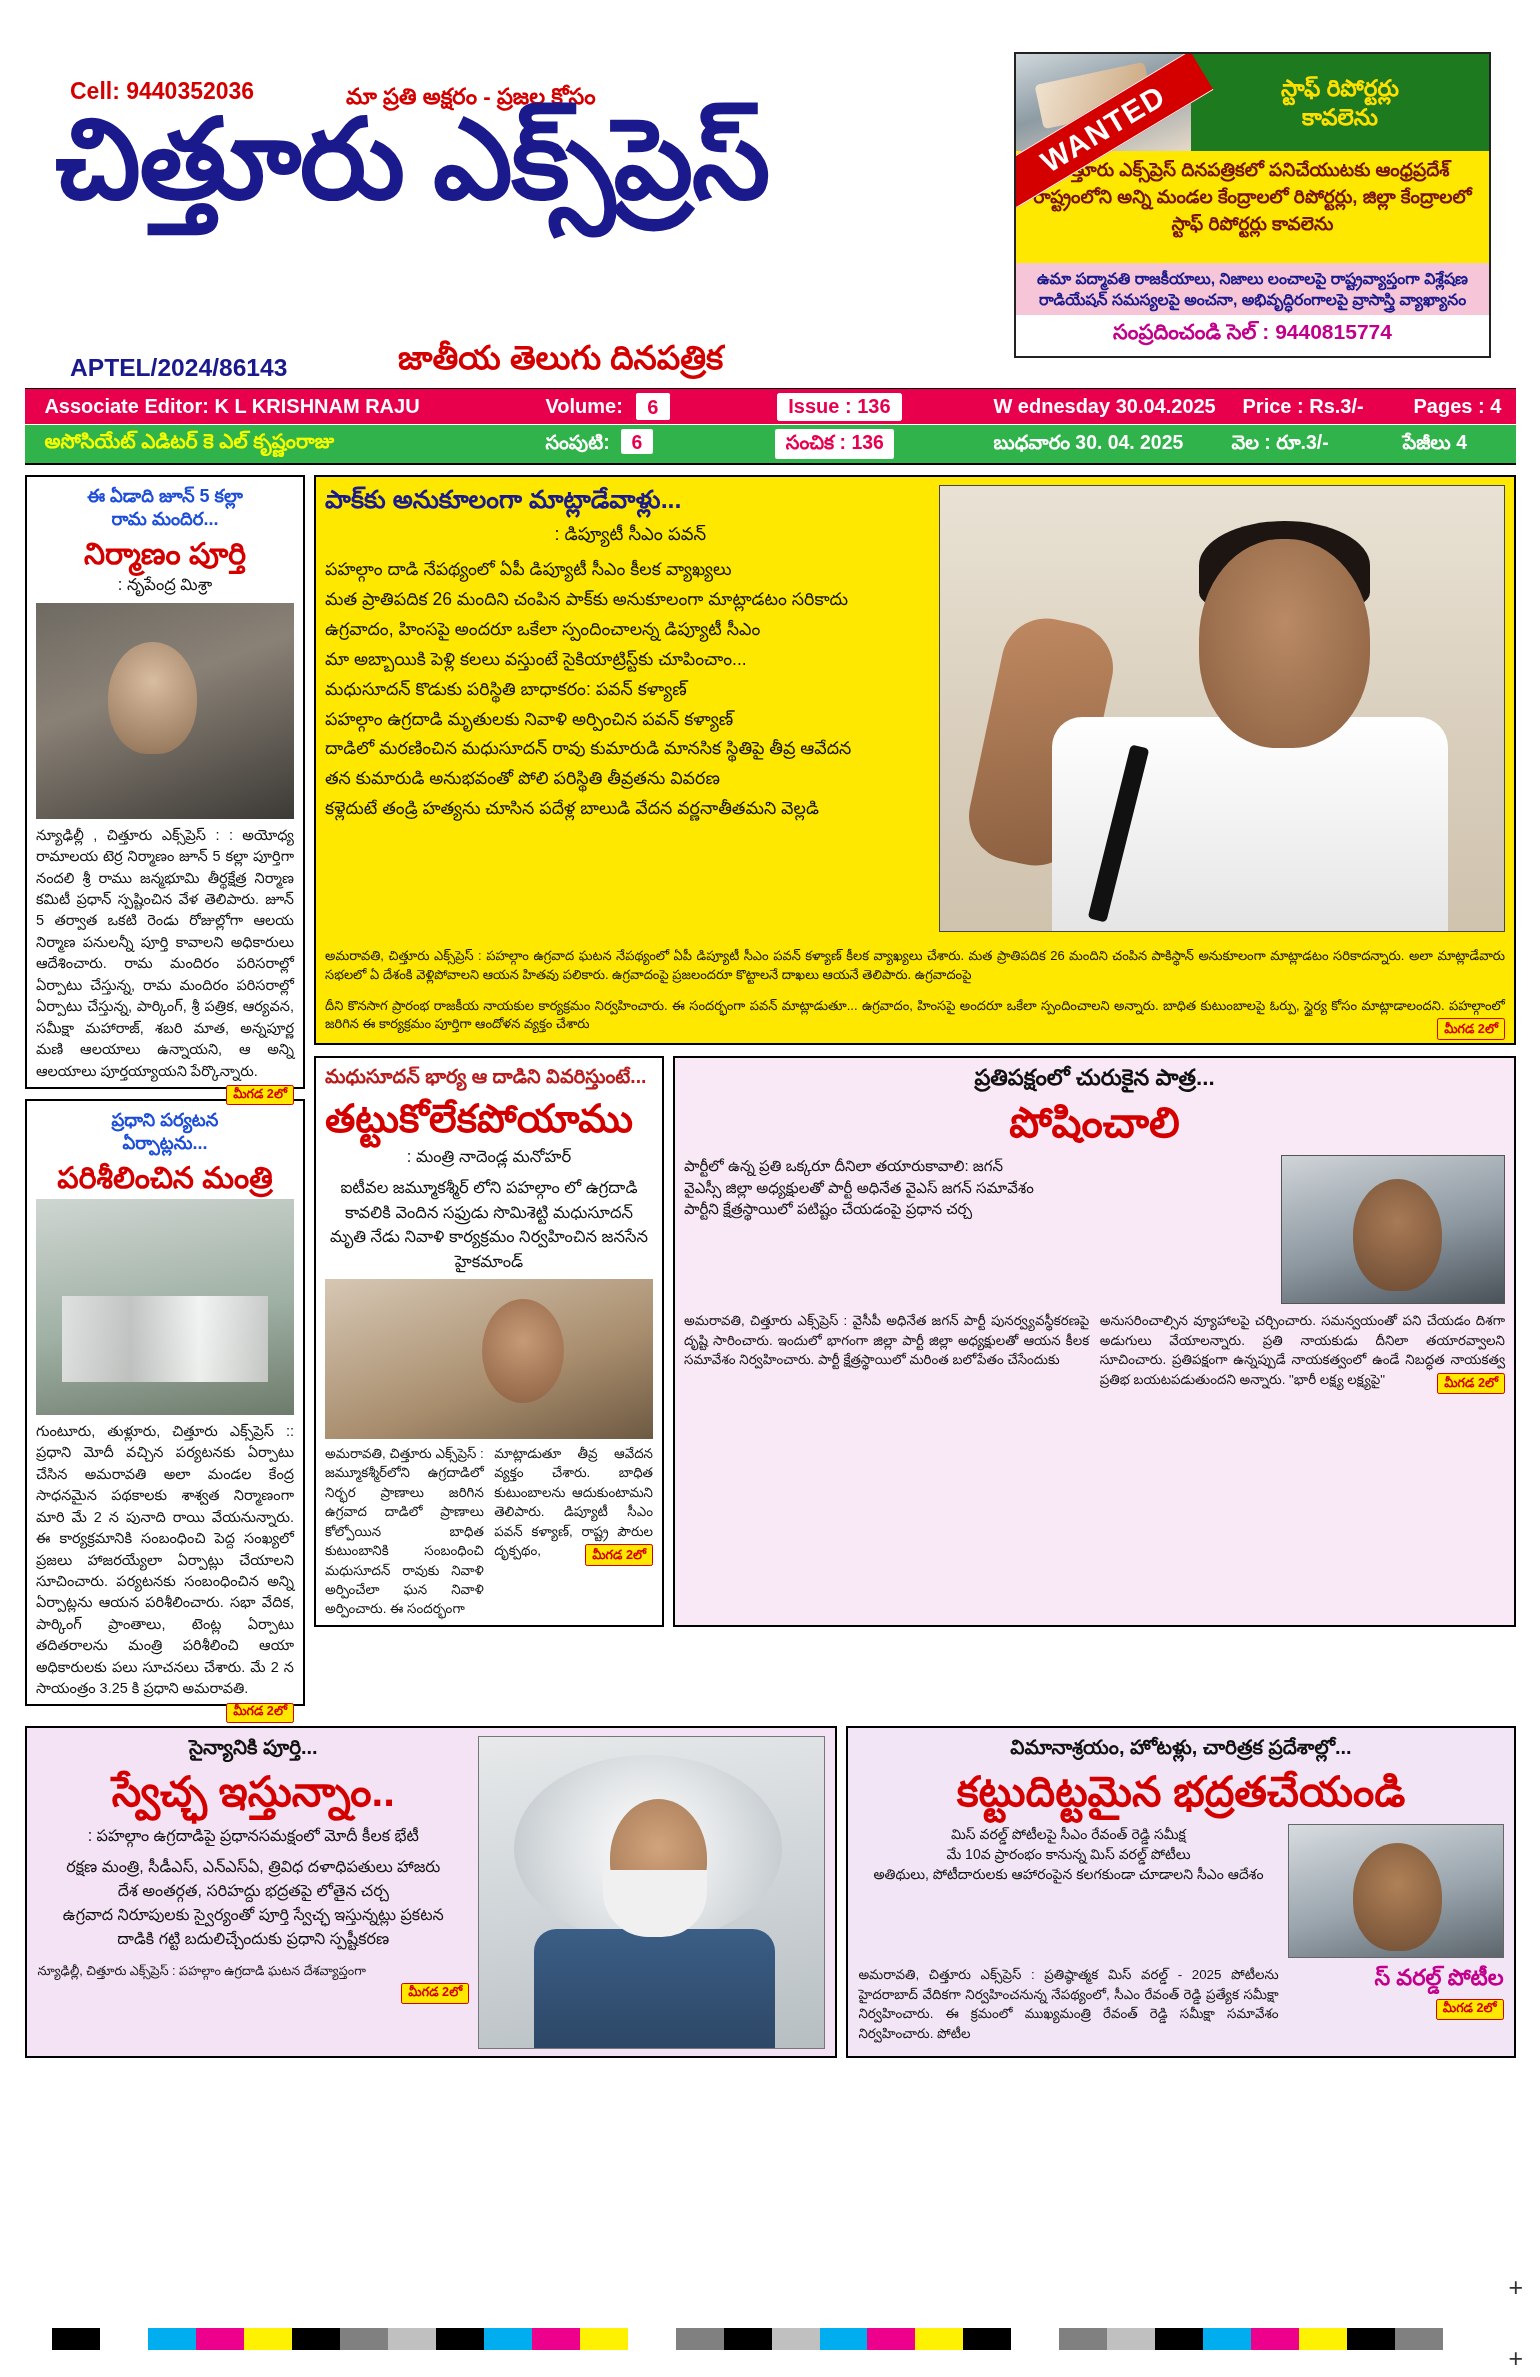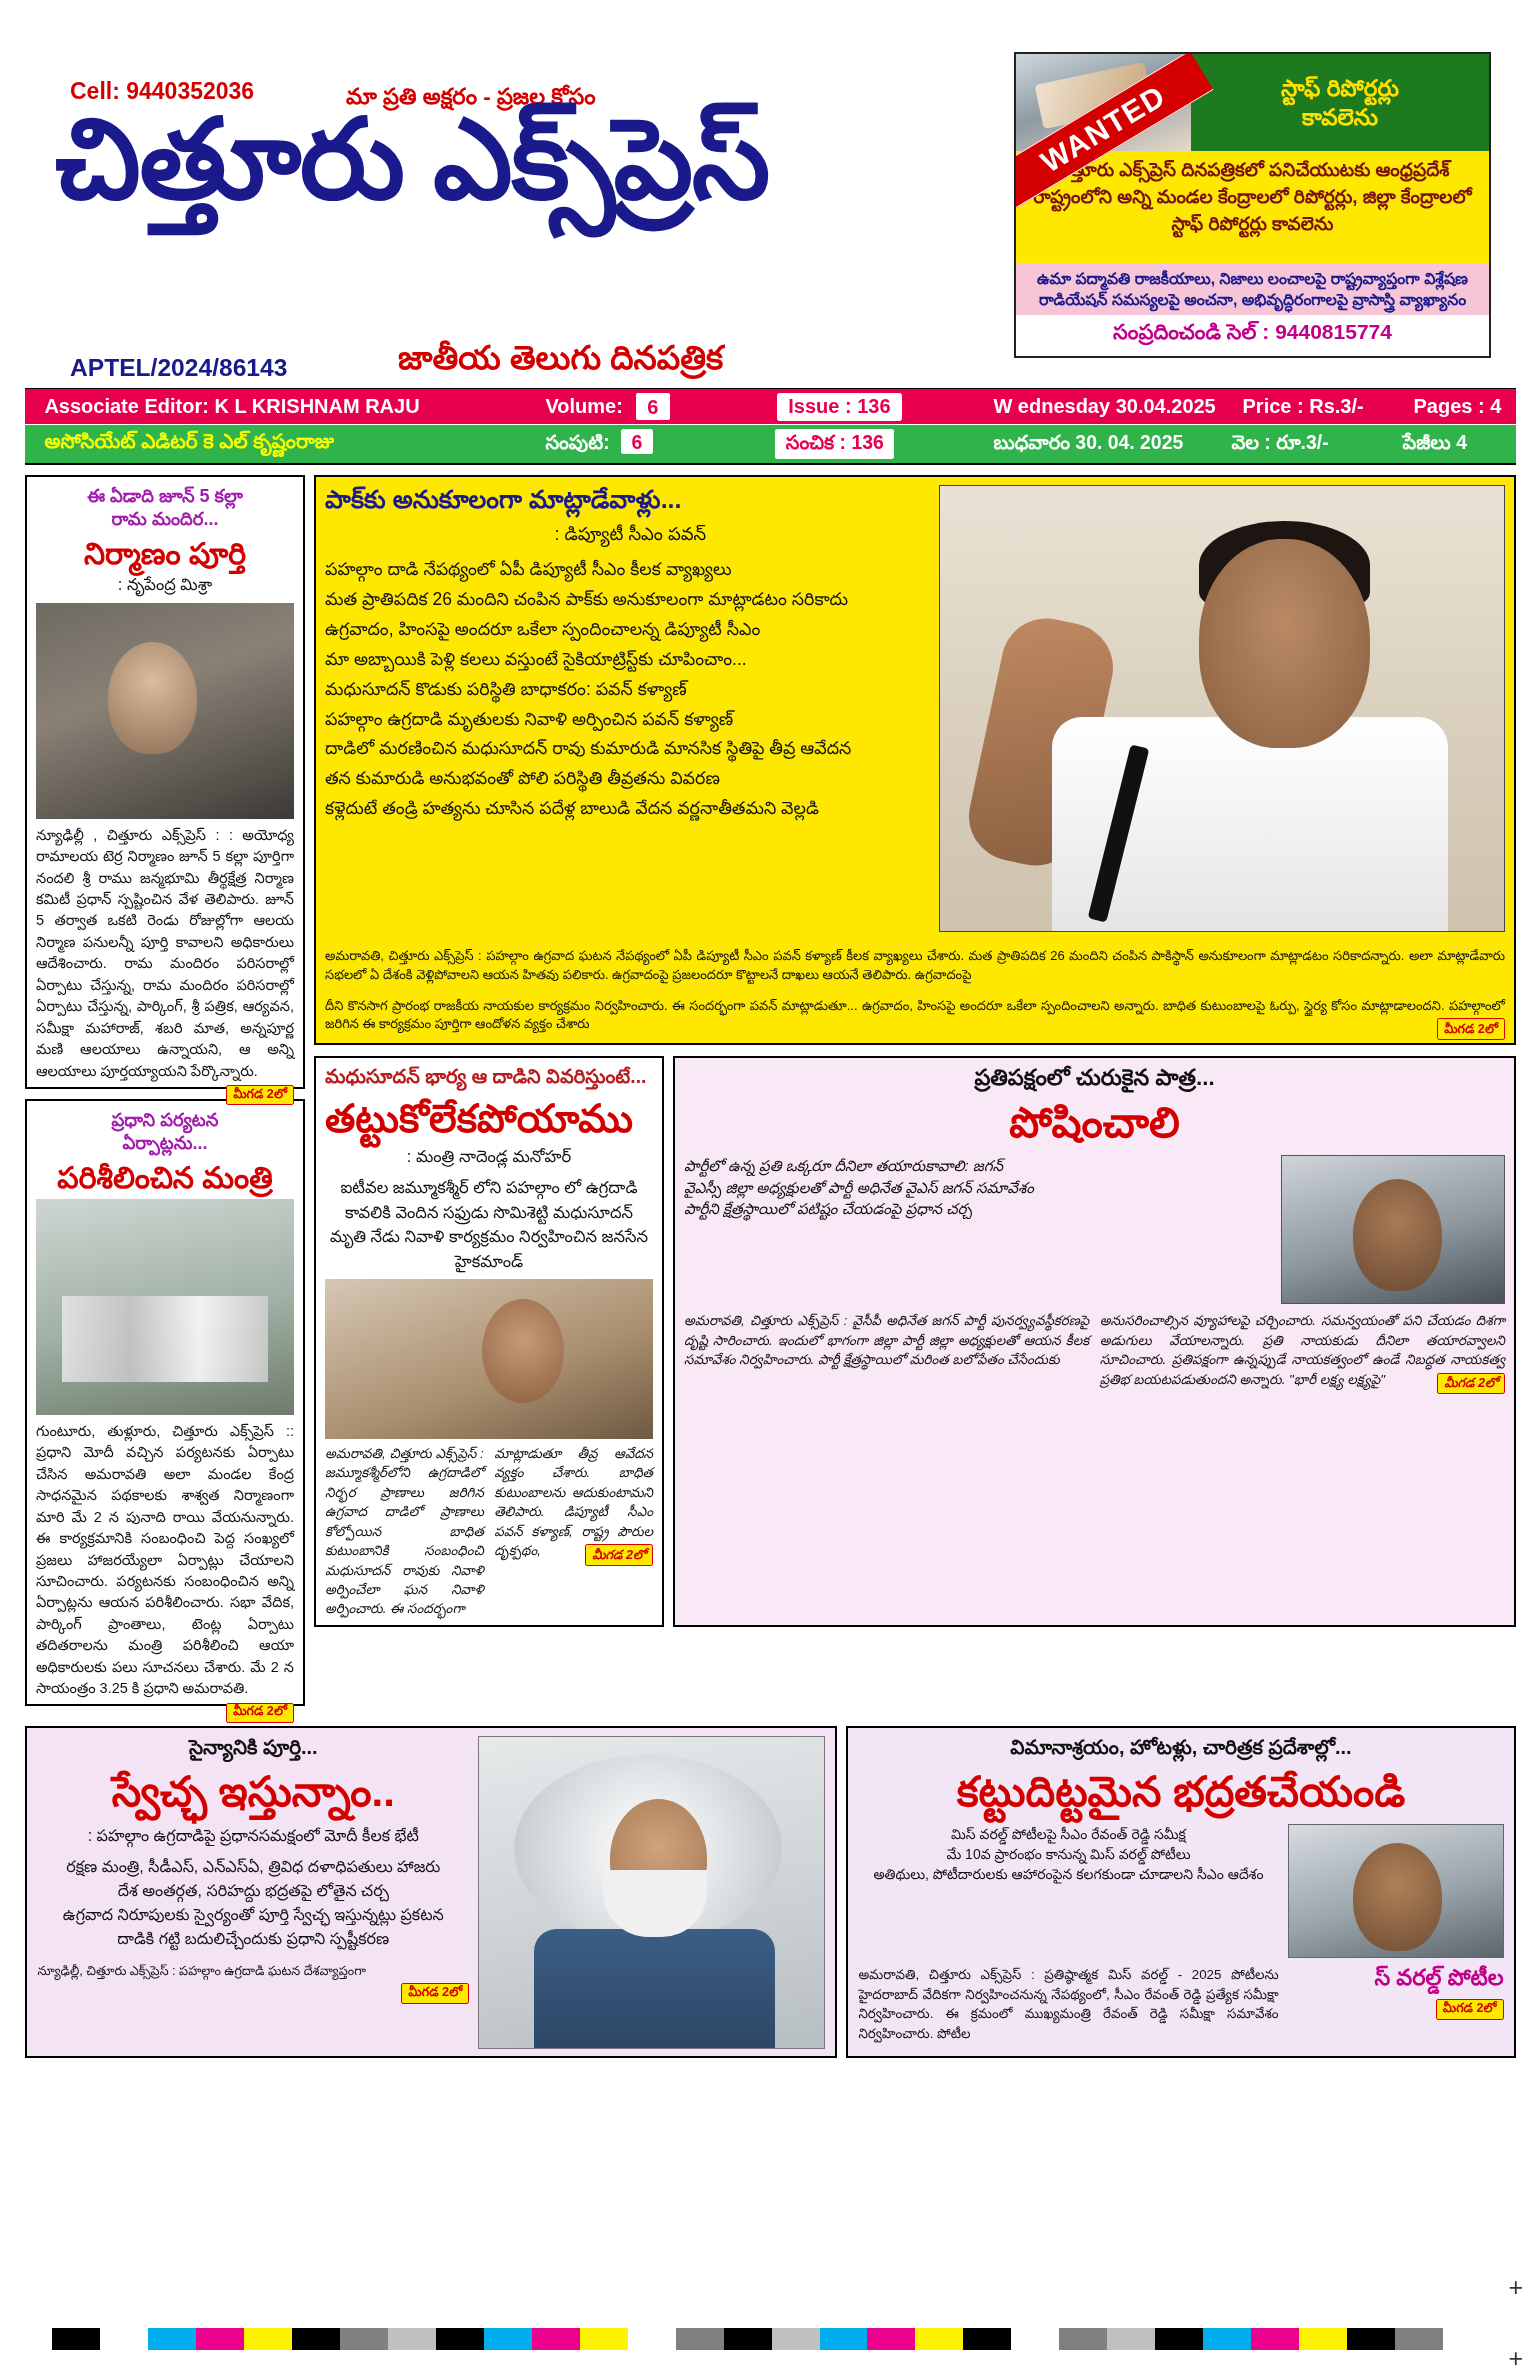--- a/index.html
+++ b/index.html
@@ -120,21 +120,21 @@
   .greenbar .seg.price { flex: 0 0 171px; }
   .greenbar .seg.pages { flex: 0 0 127px; }
 
   
   .content { display:flex; gap: 9px; margin-top: 10.4px; }
   .col-left { width: 280px; }
   .col-main { flex: 1; }
 
   
   .lbox { border: 2.2px solid #000; background:#ffffff; padding: 7.5px 9px 4.5px; margin-bottom: 10.4px; }
-  .lbox .kicker { font-size: 18px; color:#a21caf; text-align:center; line-height:1.3; font-weight:600;}
+  .lbox .kicker { font-size: 18px; color:#1d4ed8; text-align:center; line-height:1.3; font-weight:600;}
   .lbox .head {
     font-size: 30px; font-weight:bold; color:#d40000; text-align:center;
     line-height:1.2; margin: 4.5px 0 3px;
   }
   .lbox .byline { font-size: 16.4px; text-align:center; color:#111; margin-bottom:4.5px; }
   .lphoto { width:100%; height: 216px; margin: 3px 0 6px; }
   .lphoto.p1 { background: linear-gradient(160deg,#6e6a62 0%, #8a8176 40%, #3c3a36 100%); position:relative;}
   .lphoto.p1:after{ content:""; position:absolute; left:28%; top:18%; width:89px;height:112px;
      background: radial-gradient(circle at 50% 35%, #d9bda1, #8d6e52); border-radius:50% 50% 45% 45%;}
   .lphoto.p2 { background: linear-gradient(170deg,#cfd6d2 0%, #9fb0a4 55%, #6d7b6b 100%); position:relative;}
@@ -195,21 +195,21 @@
   .story { border: 2.2px solid #000; padding: 7.5px 9px 6px; }
   .s-mid { width: 350px; background:#ffffff; }
   .s-right { flex:1; background:#f9e8f5; }
   .s-kicker { font-size: 19.4px; font-weight:600; color:#b91c1c; }
   .s-head { font-size: 39px; font-weight:bold; color:#d40000; line-height:1.15; margin: 4.5px 0 6px; }
   .s-byline { font-size: 16.4px; text-align:center; margin-bottom: 4.5px; color:#111;}
   .s-lede { font-size: 16.4px; line-height:1.5; text-align:center; color:#111; margin-bottom: 6px; }
   .s-photo { width: 100%; height: 160px; margin: 4.5px 0; }
   .s-photo.pm1 { background: linear-gradient(160deg,#d6c7b4, #a98e6e 60%, #6d5942); position:relative;}
   .s-photo.pm1:after{content:"";position:absolute;left:48%;top:12%;width:82px;height:104px;background:radial-gradient(circle at 50% 40%,#c79a76,#8a5f40);border-radius:50%;}
-  .s-body { font-size: 13.4px; line-height: 1.45; text-align: justify; color:#111;font-style:italic; }
+  .s-body { font-size: 13.4px; line-height: 1.45; text-align: justify; color:#111; }
   .s-body2 { display:flex; gap: 10.4px; }
   .s-body2 > div { flex:1; }
   .s-right-head { font-size: 42px; font-weight:bold; color:#d40000; text-align:center; line-height:1.15; margin: 3px 0 7.5px;}
   .s-right-kicker { font-size: 22.4px; font-weight:600; color:#111; text-align:center; }
   .s-right-flex { display:flex; gap: 10.4px; }
   .s-right-photo { width: 224px; height: 149px; background: linear-gradient(165deg,#cfd4d8,#8d98a1 55%,#4a5158); position:relative; border:0.7px solid #555;}
   .s-right-photo:after{content:"";position:absolute;left:32%;top:16%;width:89px;height:112px;background:radial-gradient(circle at 50% 38%,#a87a55,#6b4a33);border-radius:50% 50% 45% 45%;}
 
   
   .row-bottom { display:flex; gap: 9px; }

